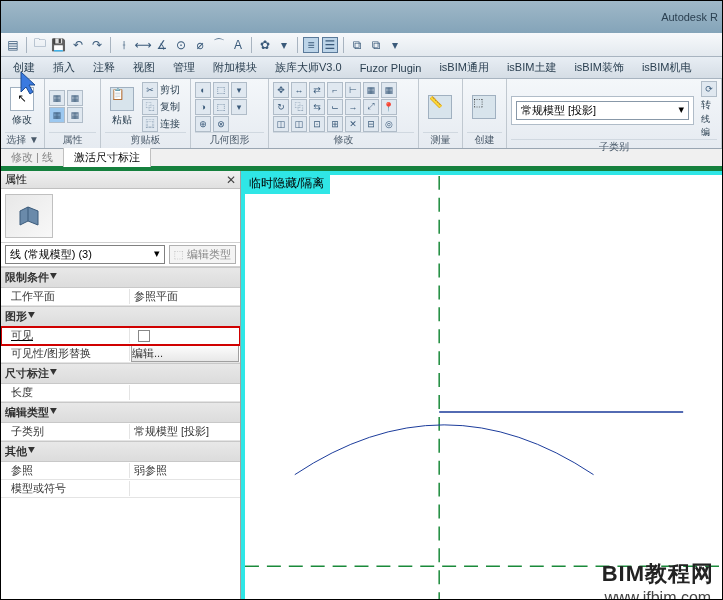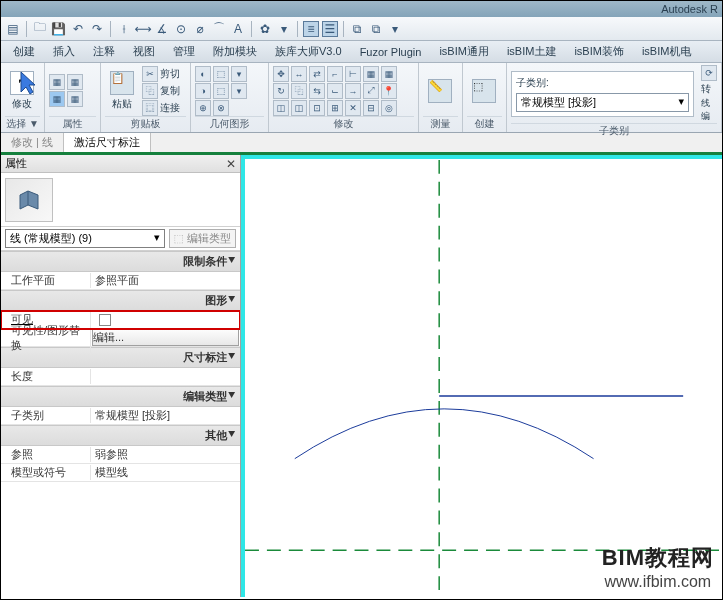--- a/index.html
+++ b/index.html
@@ -1,53 +1,53 @@
 <!DOCTYPE html>
 <html><head>
 <meta charset="utf-8">
 <style>
 *{box-sizing:border-box;margin:0;padding:0;font-family:"Microsoft YaHei",SimSun,Arial,sans-serif;font-size:11px;}
 body{width:723px;height:600px;background:#fff;overflow:hidden;position:relative;border:1px solid #000;}
-.titlebar{height:16px;background:linear-gradient(#9fb8c8,#84a4b9);display:flex;align-items:center;justify-content:flex-end;padding:0 4px;color:#2a3f50;}
+.titlebar{height:32px;background:linear-gradient(#9fb8c8,#84a4b9);display:flex;align-items:center;justify-content:flex-end;padding:0 4px;color:#2a3f50;}
 .qat{height:24px;background:linear-gradient(#f7f9fb,#e3e9ef);border-bottom:1px solid #a8b4c0;display:flex;align-items:center;padding:0 4px;gap:3px;}
 .qat-ico{width:16px;height:16px;display:flex;align-items:center;justify-content:center;color:#3a5a7a;font-size:12px;}
 .qat-sep{width:1px;height:16px;background:#a8b4c0;margin:0 2px;}
 .menutabs{height:22px;background:linear-gradient(#e8eef4,#d5dde5);border-bottom:1px solid #a8b4c0;display:flex;align-items:center;padding:0 4px;gap:2px;}
 .menutab{padding:2px 8px;color:#2a3f50;cursor:pointer;}
 .ribbon{height:70px;background:linear-gradient(#f4f7fa,#e6ebf1);border-bottom:1px solid #9aa6b2;display:flex;}
 .rpanel{border-right:1px solid #c0c8d0;display:flex;flex-direction:column;padding:2px 4px 0;}
 .rpanel-body{flex:1;display:flex;align-items:center;gap:3px;}
 .rpanel-title{height:16px;text-align:center;color:#4a5a6a;font-size:10px;border-top:1px solid #d0d8e0;}
 .rbig{display:flex;flex-direction:column;align-items:center;width:34px;padding:2px;}
 .rbig-ico{width:24px;height:24px;background:#d8e4ec;border:1px solid #a0b0c0;}
 .rbig-lbl{font-size:10px;color:#2a3f50;margin-top:2px;}
 .rrows{display:flex;flex-direction:column;gap:1px;}
 .rrow{display:flex;gap:2px;align-items:center;}
 .rico{width:16px;height:16px;background:#e0e8f0;border:1px solid #b0bcc8;font-size:9px;display:flex;align-items:center;justify-content:center;color:#3a5a7a;}
 .rtxt{font-size:10px;color:#2a3f50;}
 .subcat{background:#fff;border:1px solid #b0bcc8;display:flex;flex-direction:column;padding:4px;gap:3px;flex:1;}
 .subcat-lbl{font-size:10px;color:#2a3f50;}
 .subcat-sel{border:1px solid #8898a8;padding:1px 4px;font-size:10px;display:flex;justify-content:space-between;background:#fff;}
-.doctabs{height:22px;background:#f0f0f0;display:flex;align-items:center;border-bottom:3px solid #15803d;}
+.doctabs{height:22px;background:#f0f0f0;display:flex;align-items:center;border-bottom:5px solid #15803d;}
 .doctab{padding:2px 10px;border-right:1px solid #c0c0c0;color:#888;}
 .doctab.active{background:#fff;color:#000;}
 .workarea{display:flex;height:442px;}
 .propwrap{width:240px;display:flex;flex-direction:column;border-right:1px solid #a0a0a0;}
 .prop-title{height:18px;background:linear-gradient(#f0f0f0,#e0e0e0);border-bottom:1px solid #c0c0c0;display:flex;align-items:center;justify-content:space-between;padding:0 4px;}
 .prop-close{cursor:pointer;font-size:12px;color:#444;}
 .prop-head{height:54px;display:flex;align-items:center;padding:4px;gap:6px;background:#fff;border-bottom:1px solid #d0d0d0;}
 .prop-thumb{width:48px;height:44px;background:linear-gradient(135deg,#e8e8e8,#f8f8f8);border:1px solid #c0c0c0;display:flex;align-items:center;justify-content:center;}
 .prop-thumb svg{width:30px;height:30px;}
 .prop-selrow{height:24px;display:flex;align-items:center;padding:2px 4px;gap:4px;border-bottom:1px solid #d0d0d0;}
 .prop-sel{flex:1;border:1px solid #808080;background:#fff;padding:1px 4px;display:flex;justify-content:space-between;font-size:11px;}
 .prop-editbtn{border:1px solid #b0b0b0;padding:1px 4px;color:#888;background:#f4f4f4;font-size:10px;}
 .prop-grid{flex:1;overflow:auto;background:#fff;}
-.pg-sect{background:linear-gradient(#e8e8e8,#dcdcdc);border-top:1px solid #c8c8c8;border-bottom:1px solid #c8c8c8;padding:2px 4px;display:flex;justify-content:flex-end;font-weight:bold;font-size:11px;color:#333;}
+.pg-sect{background:linear-gradient(#e8e8e8,#dcdcdc);border-top:1px solid #c8c8c8;border-bottom:1px solid #c8c8c8;padding:2px 4px;display:flex;justify-content:flex-start;font-weight:bold;font-size:11px;color:#333;}
 .pg-row{display:flex;border-bottom:1px solid #e4e4e4;height:18px;align-items:center;}
-.pg-key{width:90px;padding-left:10px;font-size:11px;color:#333;border-right:1px solid #e4e4e4;}
+.pg-key{width:129px;padding-left:10px;font-size:11px;color:#333;border-right:1px solid #e4e4e4;}
 .pg-val{flex:1;padding-left:4px;font-size:11px;color:#333;}
 .pg-row.highlight{outline:2px solid #d00000;outline-offset:-1px;text-decoration:underline;}
 .pg-row.highlight .pg-val{display:flex;align-items:center;}
 .pg-chk{width:12px;height:12px;border:1px solid #888;margin-left:4px;background:#fff;}
 .pg-btn{flex:1;border:1px solid #a0a0a0;background:linear-gradient(#fcfcfc,#e8e8e8);font-size:11px;}
 .canvas{flex:1;position:relative;background:#fff;border:4px solid #2fe6e6;border-right-width:0;border-bottom-width:0;}
 .canvas-badge{position:absolute;top:-2px;left:-2px;background:#2fe6e6;color:#000;padding:2px 6px;font-size:12px;}
 .watermark{position:absolute;right:8px;bottom:6px;text-align:center;}
 .watermark .big{font-family:Arial Black,Arial;font-size:22px;font-weight:900;letter-spacing:1px;color:#222;}
 .watermark .sml{font-size:16px;color:#444;}
@@ -218,21 +218,20 @@
     <div class="rpanel-body">
         <div class="rbig">
           <div class="rbig-ico">⬚</div>
         </div>
       </div>
     <div class="rpanel-title">创建</div>
   </div>
   <div class="rpanel" style="flex:1;">
     <div class="rpanel-body">
       <div class="subcat">
-        <div class="subcat-lbl">子类别:</div>
         <div class="subcat-sel">
             <span>常规模型 [投影]</span>
             <span>▾</span>
           </div>
       </div>
       <div class="rrows" style="margin-left:4px;">
           <div class="rico">⟳</div>
           <div class="rtxt">转</div>
           <div class="rtxt" style="font-size:9px;">线<br>编</div>
         </div>
@@ -254,21 +253,21 @@
       </div>
     <div class="prop-head">
       <div class="prop-thumb">
           <svg viewBox="0 0 30 30">
             <path d="M6 24 L6 10 L14 6 L14 20 Z M14 6 L24 10 L24 24 L14 20" fill="#6a8aaa" stroke="#3a5a7a"></path>
           </svg>
         </div>
     </div>
     <div class="prop-selrow">
       <div class="prop-sel">
-          <span>线 (常规模型) (9)</span>
+          <span>线 (常规模型) (3)</span>
           <span>▾</span>
         </div>
       <div class="prop-editbtn"><span style="opacity:.6;">⬚ </span><span>编辑类型</span></div>
     </div>
     <div class="prop-grid">
       <div class="pg-sect">
           <span>限制条件</span>
           <span>⯆</span>
         </div>
       <div class="pg-row">
@@ -314,26 +313,26 @@
       <div class="pg-sect">
           <span>其他</span>
           <span>⯆</span>
         </div>
       <div class="pg-row">
           <div class="pg-key">参照</div>
           <div class="pg-val">弱参照</div>
         </div>
       <div class="pg-row">
           <div class="pg-key">模型或符号</div>
-          <div class="pg-val">模型线</div>
         </div>
     </div>
   </div>
 
   <div class="canvas">
+    <div class="canvas-badge">临时隐藏/隔离</div>
     <svg width="100%" height="100%" viewBox="0 0 479 438">
       <line x1="195" y1="0" x2="195" y2="438" stroke="#1a8a3a" stroke-width="1.5" stroke-dasharray="14 8"></line>
       <line x1="0" y1="392" x2="479" y2="392" stroke="#1a8a3a" stroke-width="1.5" stroke-dasharray="14 8"></line>
       <path d="M 50 300 Q 200 200 350 300" fill="none" stroke="#1a3a9a" stroke-width="1"></path>
       <line x1="195" y1="237" x2="440" y2="237" stroke="#1a3a9a" stroke-width="1.5"></line>
     </svg>
     <div class="watermark">
       <div class="big">BIM教程网</div>
       <div class="sml">www.ifbim.com</div>
     </div>

